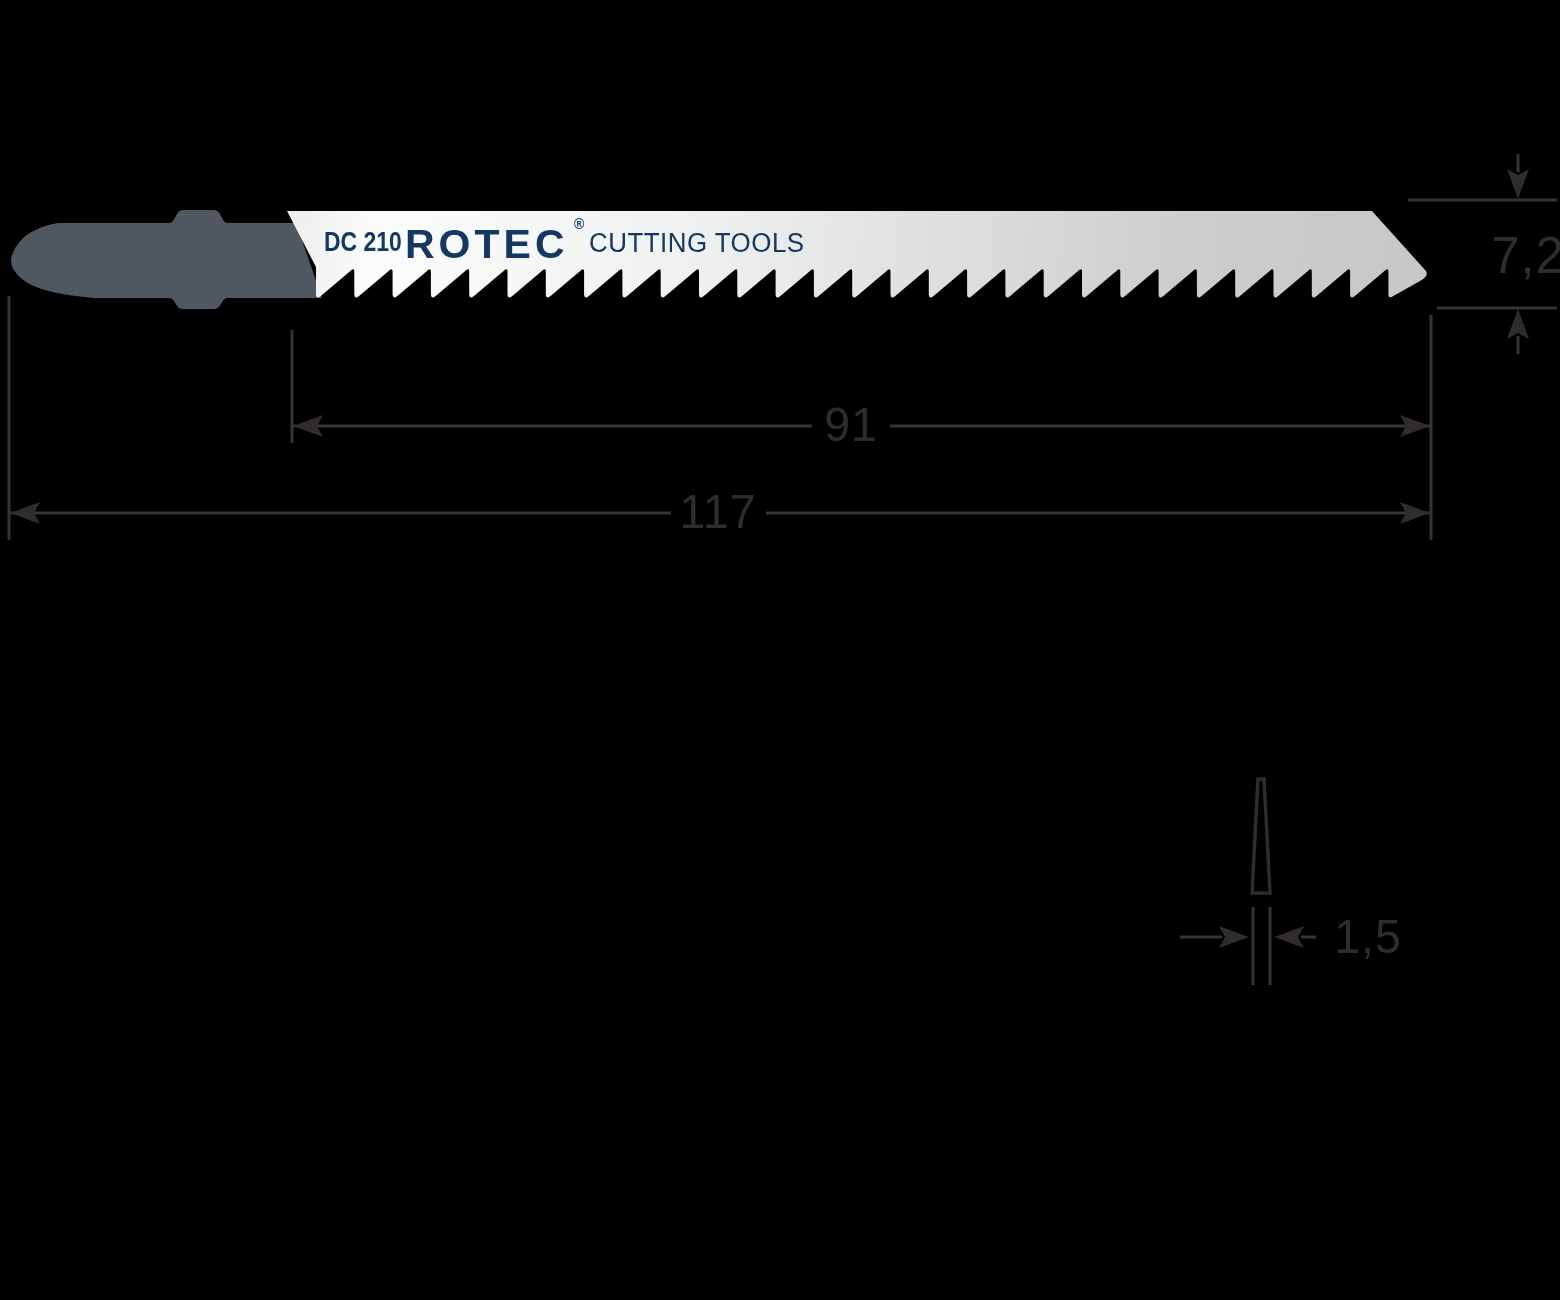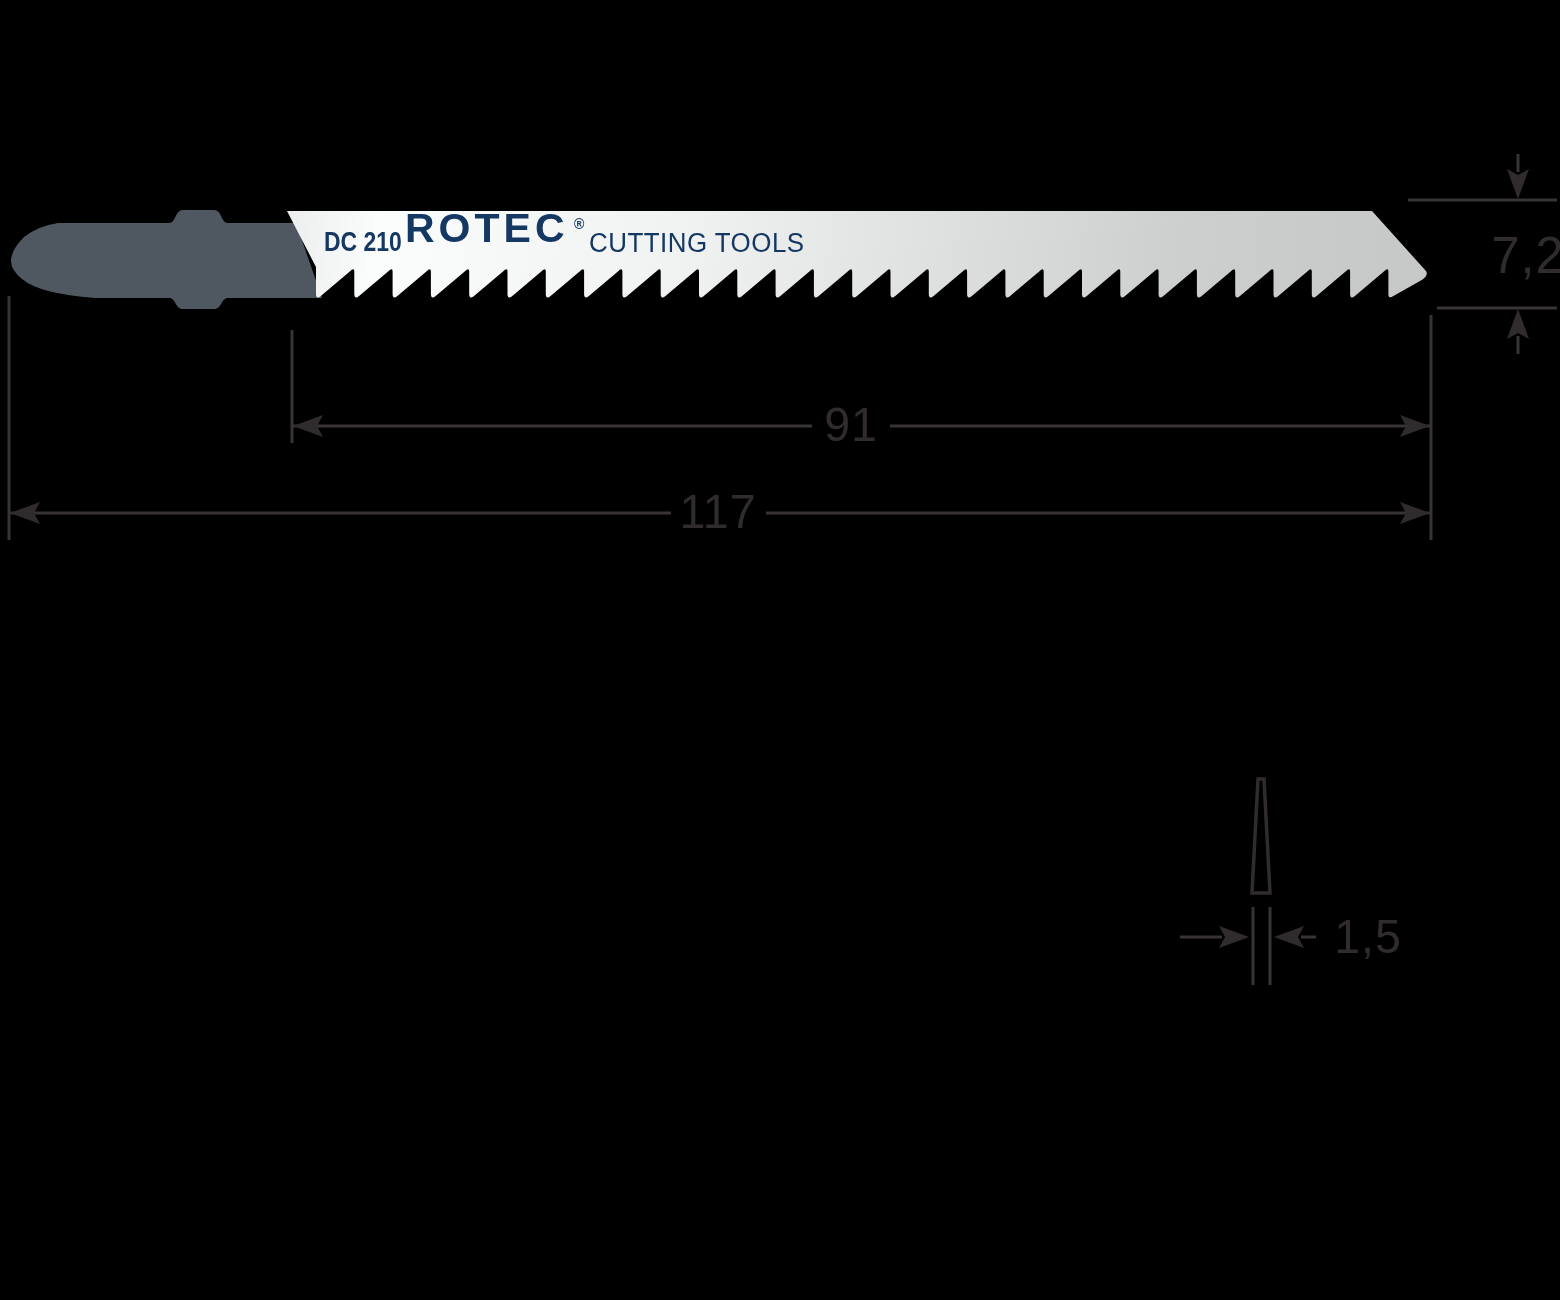--- a/index.html
+++ b/index.html
@@ -81,21 +81,21 @@
       <line class="dimline" x1="1253" y1="907" x2="1253" y2="985"></line>
       <line class="dimline" x1="1270" y1="907" x2="1270" y2="985"></line>
       <line class="dimline" x1="1180" y1="937" x2="1222" y2="937"></line>
       <polygon class="dimarrow" points="1249,937 1219,926 1225,937 1219,948"></polygon>
       <polygon class="dimarrow" points="1274,937 1304,926 1298,937 1304,948"></polygon>
       <line class="dimline" x1="1301" y1="937" x2="1316" y2="937"></line>
     </g>
   </svg>
 
   <div class="brandtext model" style="left:324px;top:242px;">DC 210</div>
-  <div class="brandtext logo" style="left:405px;top:228px;">ROTEC</div>
+  <div class="brandtext logo" style="left:405px;top:244px;">ROTEC</div>
   <div class="brandtext regmark" style="left:574px;top:216px;">®</div>
   <div class="brandtext tagline" style="left:589px;top:243px;">CUTTING TOOLS</div>
 
   <div class="dimtext big" style="left:1528px;top:255px;">7,2</div>
   <div class="dimtext" style="left:851px;top:424px;">91</div>
   <div class="dimtext" style="left:718px;top:511px;">117</div>
   <div class="dimtext" style="left:1368px;top:936px;">1,5</div>
 </div>
 
 </body></html>

